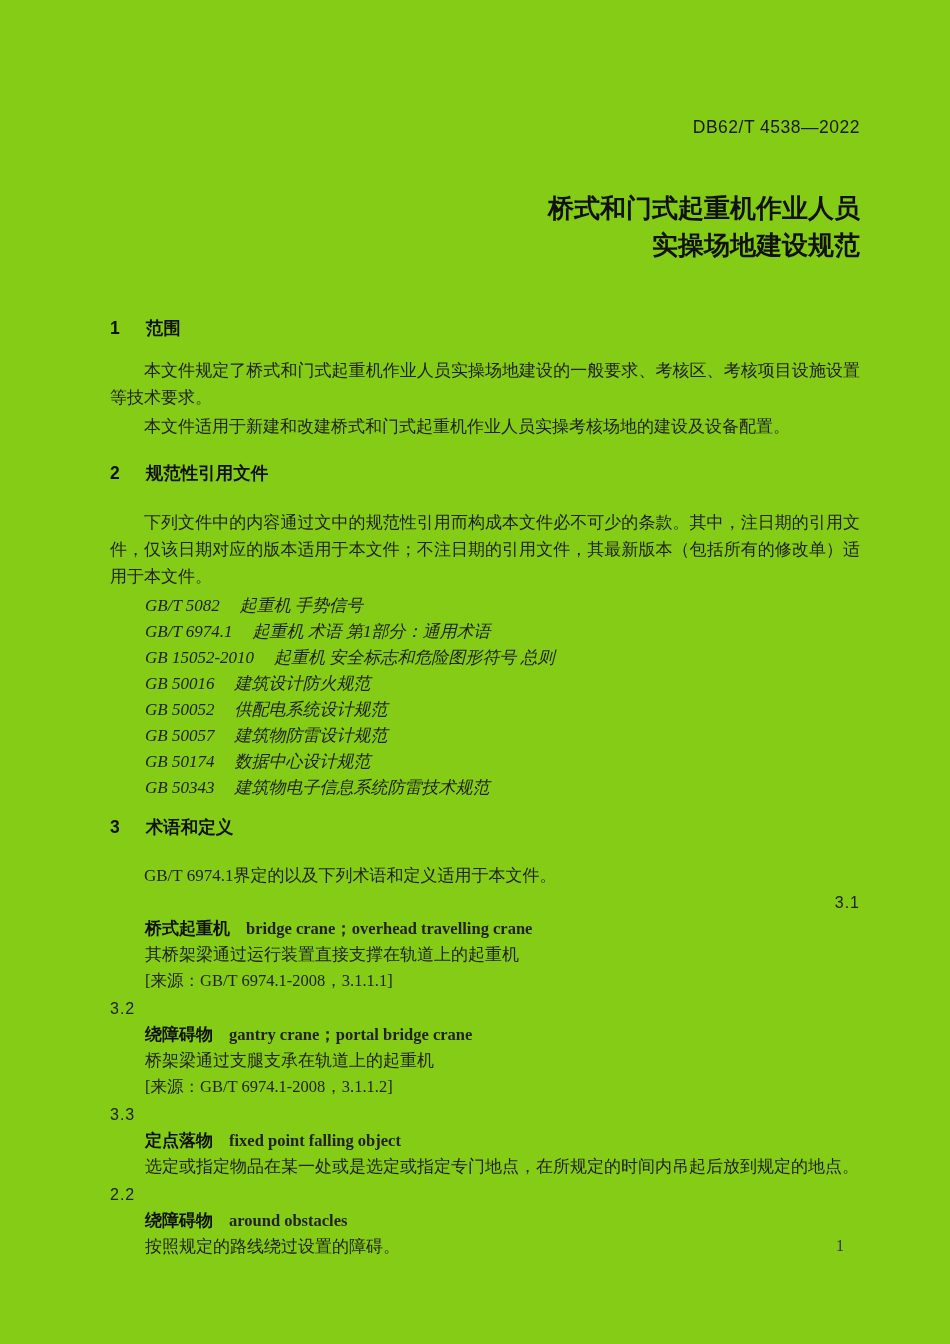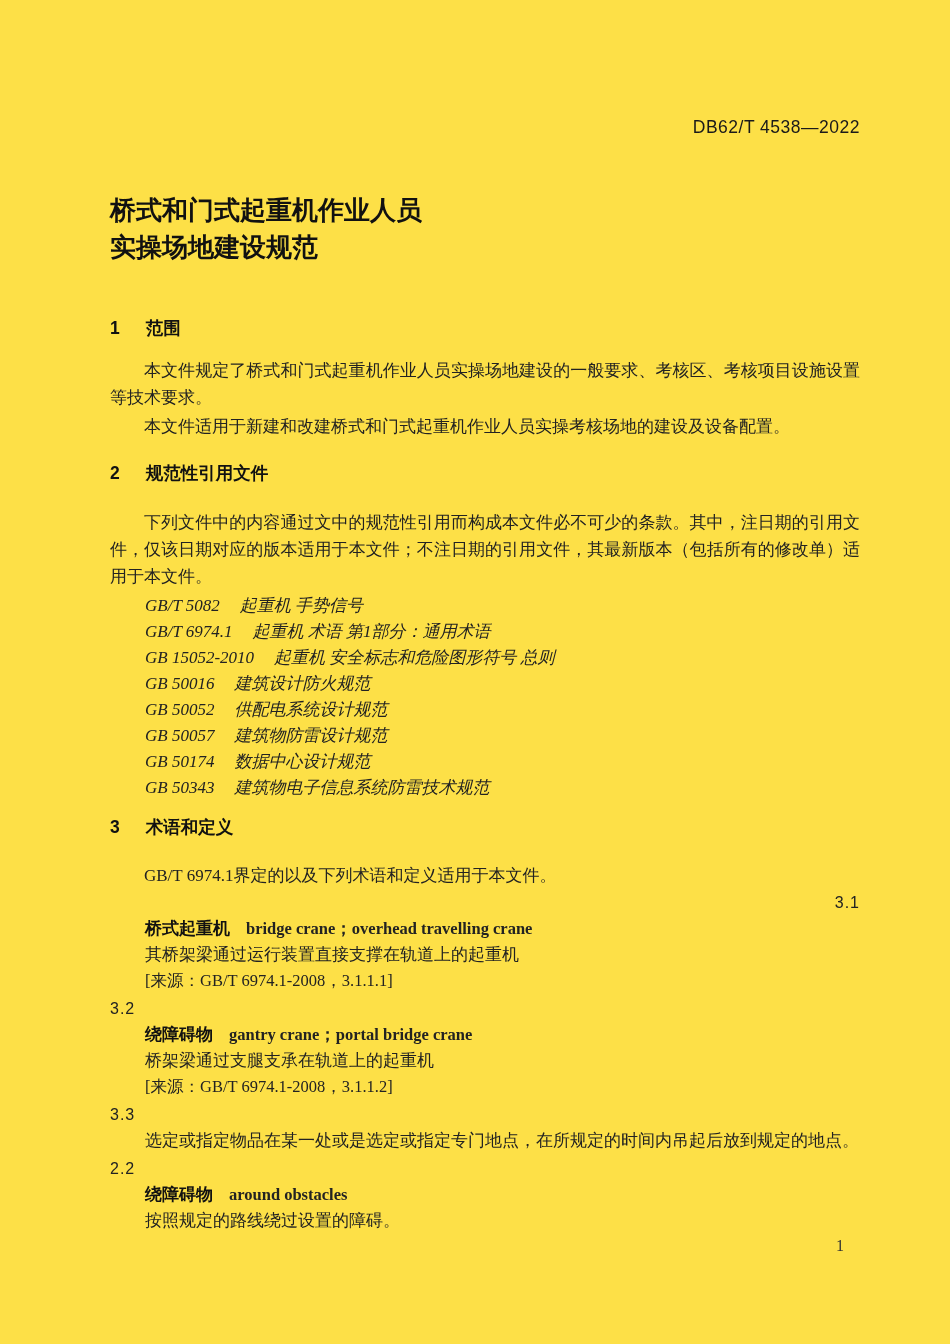--- a/index.html
+++ b/index.html
@@ -7,40 +7,40 @@
   body {
     width: 950px; height: 1344px;
     font-family: "Liberation Serif", "DejaVu Serif", serif;
     color: #1f1f1f;
     position: relative;
     overflow: hidden;
   }
   .page {
     position: absolute; left: 0; top: 0;
     width: 950px; height: 1344px;
-    background: #fde047;
+    background: #84cc16;
   }
   .content {
     position: absolute; left: 110px; top: 0;
     width: 750px;
   }
   
   .doc-code {
     margin-top: 116px;
     text-align: right;
     font-family: "Liberation Sans", "DejaVu Sans", sans-serif;
     font-size: 17.5px; line-height: 22px;
     letter-spacing: 0.5px;
     color: #1a1a1a;
   }
   
   .doc-title {
     margin-top: 54px;
-    text-align: left;
-    font-family: Liberation Serif, serif;
+    text-align: right;
+    font-family: Liberation Mono, monospace;
     font-weight: bold;
     font-size: 26px; line-height: 37px;
     color: #111;
   }
   
   .sec-heading {
     font-family: "Liberation Sans", "DejaVu Sans", sans-serif;
     font-weight: bold;
     font-size: 17.5px; line-height: 24px;
     color: #111;
@@ -167,20 +167,23 @@
     <div class="term-src">[来源：GB/T 6974.1-2008，3.1.1.1]</div>
 
     <div class="term-num">3.2</div>
     <div class="term-line">
       <span class="term-zh">绕障碍物</span><span class="term-en">gantry crane；portal bridge crane</span>
     </div>
     <div class="term-def">桥架梁通过支腿支承在轨道上的起重机</div>
     <div class="term-src">[来源：GB/T 6974.1-2008，3.1.1.2]</div>
 
     <div class="term-num">3.3</div>
+    <div class="term-line">
+      <span class="term-zh">定点落物</span><span class="term-en">fixed point falling object</span>
+    </div>
     <div class="term-def">选定或指定物品在某一处或是选定或指定专门地点，在所规定的时间内吊起后放到规定的地点。</div>
 
     <div class="term-num">2.2</div>
     <div class="term-line">
       <span class="term-zh">绕障碍物</span><span class="term-en">around obstacles</span>
     </div>
     <div class="term-def">按照规定的路线绕过设置的障碍。</div>
 
   </div>
 

